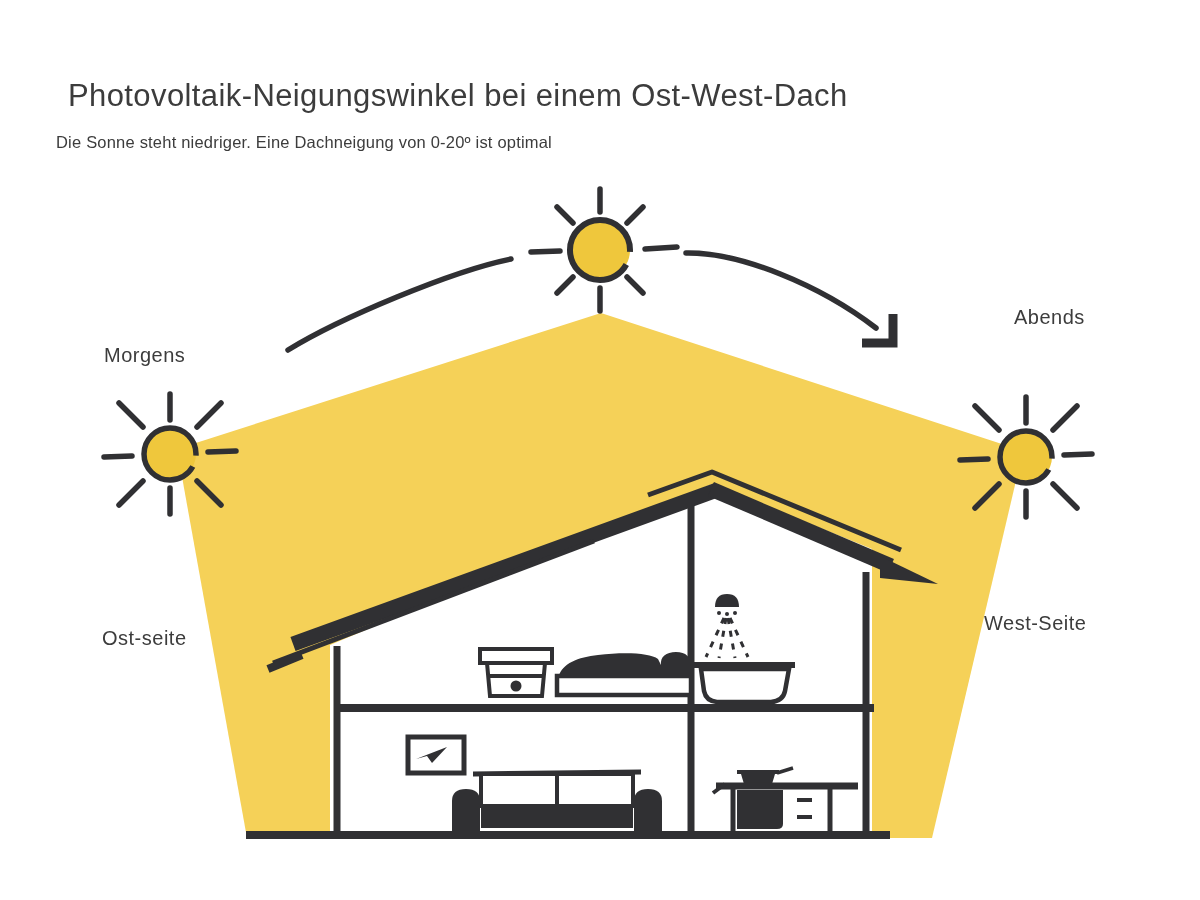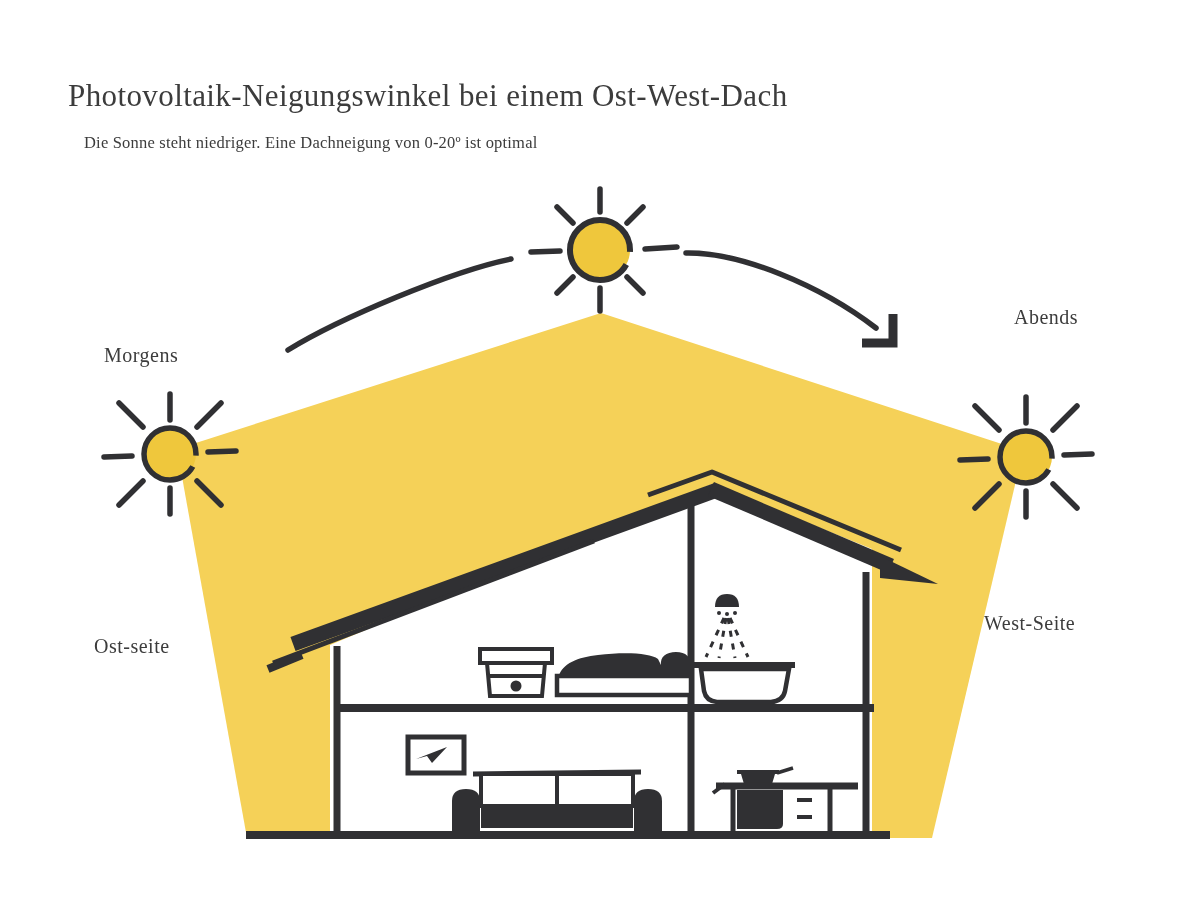--- a/index.html
+++ b/index.html
@@ -1,25 +1,25 @@
 <!DOCTYPE html>
 <html style="--background: #FFFFFF; --beam: #F5D158; --sun: #EFC73C; --ink: #303033; --text: #3C3C3C;"><head>
 <meta charset="utf-8">
 <style>
   html,body{margin:0;padding:0;background:#fff;}
   .canvas{position:relative;width:1200px;height:900px;background:var(--background,#fff);
-          font-family:Liberation Serif, serif;overflow:hidden;border-radius:9px;}
+          font-family:Liberation Sans, sans-serif;overflow:hidden;border-radius:9px;}
   .title{position:absolute;left:68px;top:57px;font-size:31px;font-weight:400;
          letter-spacing:.4px;color:var(--text,#3c3c3c);white-space:nowrap;}
-  .subtitle{position:absolute;left:84px;top:116px;font-size:16.5px;font-weight:400;
+  .subtitle{position:absolute;left:56px;top:116px;font-size:16.5px;font-weight:400;
          letter-spacing:.2px;color:var(--text,#3c3c3c);white-space:nowrap;}
   .lbl{position:absolute;font-size:20px;letter-spacing:.5px;color:var(--text,#3c3c3c);white-space:nowrap;}
   .lbl-morgens{left:104px;top:326px;margin-top:18px;}
   .lbl-abends{left:1014px;top:306px;}
-  .lbl-ost{left:94px;top:627px;margin-top:8px;}
+  .lbl-ost{left:102px;top:627px;}
   .lbl-west{left:984px;top:612px;}
   svg{position:absolute;left:0;top:0;}
   .f-beam{fill:var(--beam,#F5D158);}
   .f-sun{fill:var(--sun,#EFC73C);}
   .f-ink{fill:var(--ink,#303033);stroke:none;}
   .st{stroke:var(--ink,#303033);fill:none;}
   .sw{fill:#ffffff;stroke:var(--ink,#303033);}
 </style>
 </head>
 <body>

